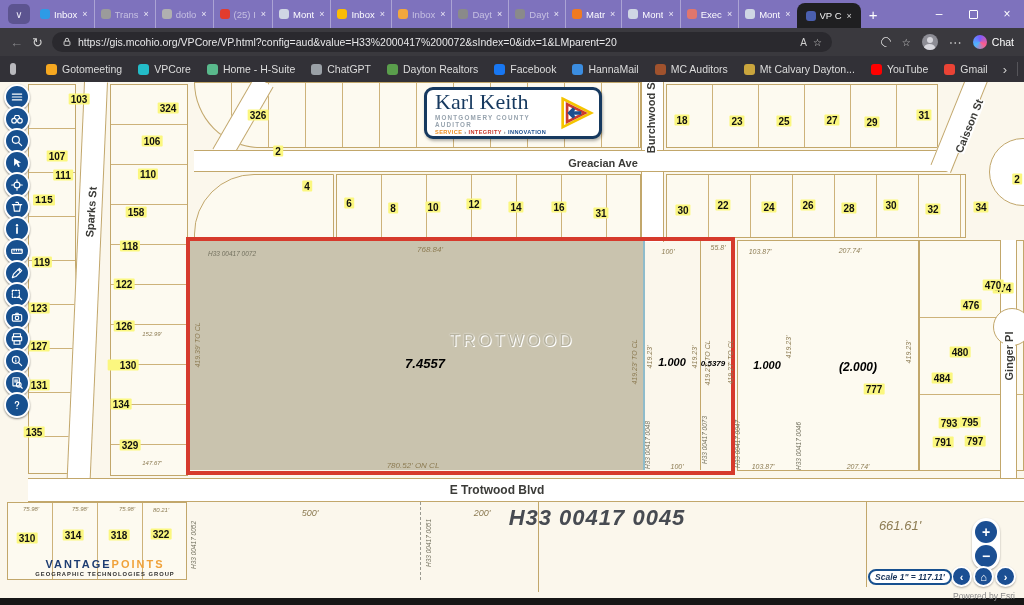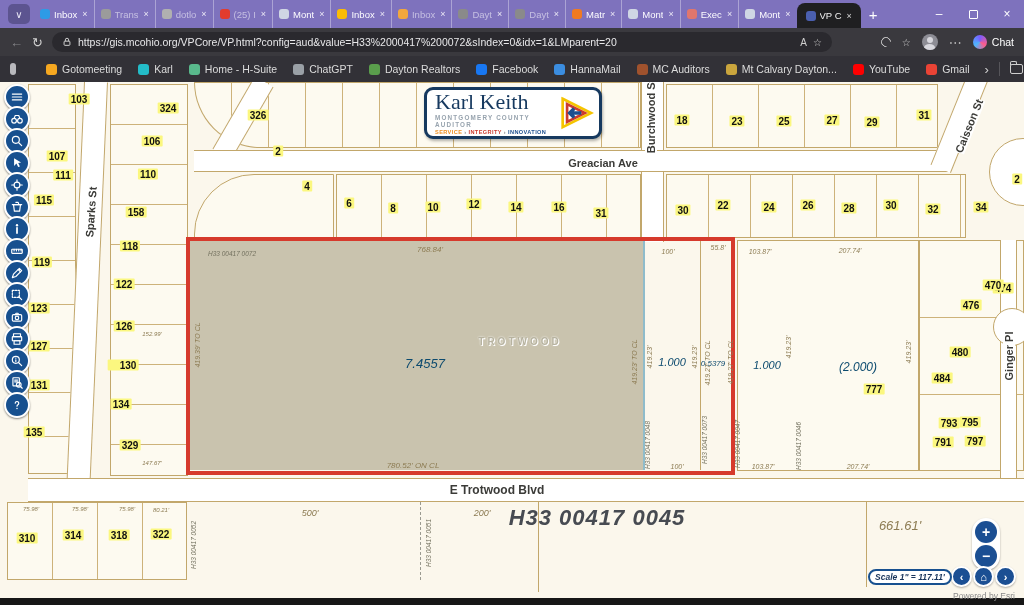--- a/index.html
+++ b/index.html
@@ -81,26 +81,26 @@
   #blueLine { position:absolute; left:643px; top:158px; width:2px; height:230px; background:#8fbccb; }
   #selOutline { position:absolute; left:186px; top:155px; width:549px; height:238px;
                 border:4px solid #d63a2c; }
 
   .lbl { position:absolute; transform:translate(-50%,-50%) rotate(var(--r,0deg));
          white-space:nowrap; z-index:10; }
   .lbl.y { font-size:10px; font-weight:bold; color:#111; background:#fbf77f; padding:0 2px;
            border-radius:1px; }
   .lbl.dim { font-size:7px; font-style:italic; color:#8c7b52; }
   .lbl.id { font-size:6.5px; font-style:italic; color:#73715f; }
-  .lbl.acre { font-size:11px; font-style:italic; font-weight:normal; color:#0c4a6e; }
+  .lbl.acre { font-size:11px; font-style:italic; font-weight:bold; color:#000000; }
   .lbl.street { font-size:11px; font-weight:bold; color:#3b3b38;
                 text-shadow:1px 1px 0 #fff,-1px -1px 0 #fff; }
   .lbl.big { font-size:22px; font-style:italic; font-weight:bold; color:#474b52; letter-spacing:1px;}
-  .lbl.city { font-size:10px; font-weight:bold; color:#b7b3a0; letter-spacing:3px;
-              text-shadow:0 0 2px #fff,1px 1px 0 #fff;margin-left:8px; }
+  .lbl.city { font-size:17px; font-weight:normal; color:#b7b3a0; letter-spacing:3px;
+              text-shadow:0 0 2px #fff,1px 1px 0 #fff; }
 
   
   #tools { position:absolute; left:4px; top:2px; display:flex; flex-direction:column; z-index:40;}
   .tool { width:26px; height:26px; border-radius:50%; background:#17508f; border:2px solid #fff;
           box-shadow:0 1px 2px rgba(0,0,0,.45); display:flex; align-items:center;
           justify-content:center; margin-top:-4px; }
   .tool:first-child { margin-top:0; }
   .tool svg { width:14px; height:14px; stroke:#fff; fill:none; stroke-width:2;
               stroke-linecap:round; stroke-linejoin:round; }
 
@@ -253,21 +253,21 @@
   <div id="bookbar">
     <span class="sidebarIcon"></span>
     <span class="vsep"></span>
     <div id="bmHost" style="display:flex;gap:16px;align-items:center;">
         <span class="bm">
           <span class="dot" style="background: rgb(246, 168, 32);"></span>
           <span>Gotomeeting</span>
         </span>
         <span class="bm">
           <span class="dot" style="background: rgb(35, 188, 200);"></span>
-          <span>Karl</span>
+          <span>VPCore</span>
         </span>
         <span class="bm">
           <span class="dot" style="background: rgb(89, 185, 140);"></span>
           <span>Home - H-Suite</span>
         </span>
         <span class="bm">
           <span class="dot" style="background: rgb(154, 160, 166);"></span>
           <span>ChatGPT</span>
         </span>
         <span class="bm">
@@ -351,21 +351,21 @@
         <span class="lbl y" style="left: 79px; top: 17px;">103</span>
         <span class="lbl y" style="left: 168px; top: 26px;">324</span>
         <span class="lbl y" style="left: 258px; top: 33px;">326</span>
         <span class="lbl y" style="left: 152px; top: 59px;">106</span>
         <span class="lbl y" style="left: 57px; top: 74px;">107</span>
         <span class="lbl y" style="left: 148px; top: 92px;">110</span>
         <span class="lbl y" style="left: 63px; top: 93px;">111</span>
         <span class="lbl y" style="left: 278px; top: 69px;">2</span>
         <span class="lbl y" style="left: 307px; top: 104px;">4</span>
         <span class="lbl y" style="left: 136px; top: 130px;">158</span>
-        <span class="lbl y" style="left: 44px; top: 118px;">115</span>
+        <span class="lbl y" style="left: 44px; top: 118px; font-family: Liberation Mono, monospace;">115</span>
         <span class="lbl y" style="left: 349px; top: 121px;">6</span>
         <span class="lbl y" style="left: 393px; top: 126px;">8</span>
         <span class="lbl y" style="left: 433px; top: 125px;">10</span>
         <span class="lbl y" style="left: 474px; top: 122px;">12</span>
         <span class="lbl y" style="left: 516px; top: 125px;">14</span>
         <span class="lbl y" style="left: 559px; top: 125px;">16</span>
         <span class="lbl y" style="left: 601px; top: 131px;">31</span>
         <span class="lbl y" style="left: 130px; top: 164px;">118</span>
         <span class="lbl y" style="left: 42px; top: 180px;">119</span>
         <span class="lbl y" style="left: 124px; top: 202px;">122</span>
@@ -460,20 +460,26 @@
           <span class="t2">INNOVATION</span>
         </div>
       </div>
       <svg width="38" height="36" viewBox="0 0 38 36">
         <polygon points="3,2 35,18 3,34" fill="none" stroke="#f5c400" stroke-width="3"></polygon>
         <polygon points="8,8 28,18 8,28" fill="none" stroke="#cc3b2e" stroke-width="3"></polygon>
         <path d="M24 18 L12 18 M16 13 L11 18 L16 23" stroke="#1d4f8f" stroke-width="4" fill="none"></path>
       </svg>
     </div>
 
+    <div id="vantage">
+      <div id="vanLine1">
+        <span class="b1">VANTAGE</span><span class="b2">POINTS</span>
+      </div>
+      <div id="vanLine2">GEOGRAPHIC TECHNOLOGIES GROUP</div>
+    </div>
 
     <div id="tools">
         <div class="tool">
           <svg viewBox="0 0 24 24">
             <path d="M4 7h16M4 12h16M4 17h16"></path>
           </svg>
         </div>
         <div class="tool">
           <svg viewBox="0 0 24 24">
             <circle cx="7" cy="15" r="4"></circle>

